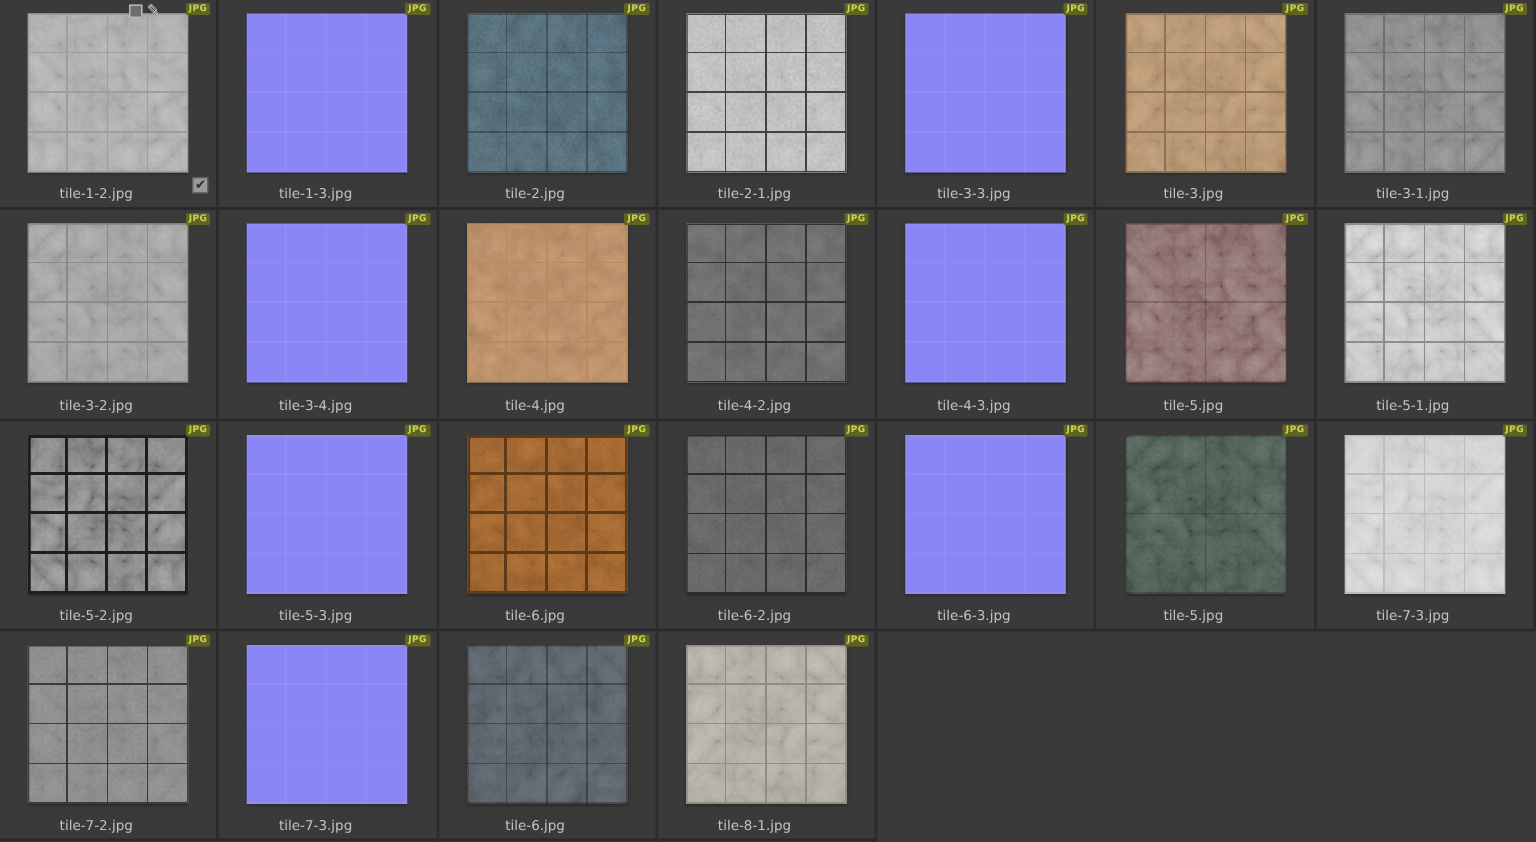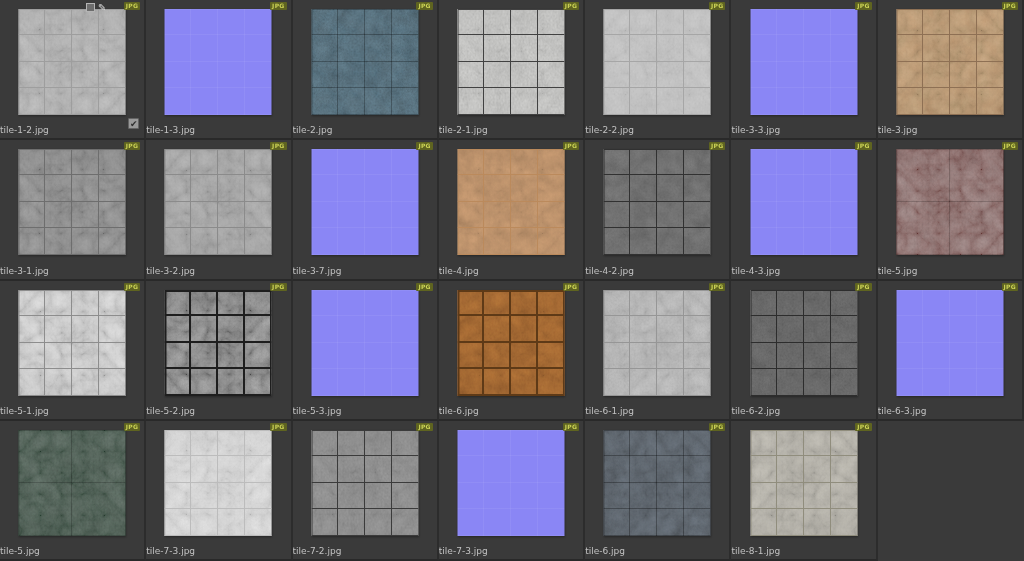--- a/index.html
+++ b/index.html
@@ -6,21 +6,21 @@
     font-family:"DejaVu Sans","Liberation Sans",sans-serif;overflow:hidden}
   .grid{display:grid;width:1024px;height:561px;
     grid-template-columns:repeat(7,1fr);grid-template-rows:repeat(4,1fr);background:#3a3a3a}
   .cell{position:relative;box-sizing:border-box;border-right:2px solid #2c2c2c;border-bottom:2px solid #292929;background:#3a3a3a}
   .thumb{position:absolute;left:50%;top:9px;transform:translateX(-50%);width:107px;height:106px;
     isolation:isolate;overflow:hidden;box-shadow:0 1px 2px rgba(0,0,0,.35)}
   .tex{position:absolute;left:0;top:0;width:100%;height:100%;transform-origin:center}
   .grout{position:absolute;left:0;top:0;right:0;bottom:0}
   .badge{position:absolute;top:2px;right:4px;background:#5f6420;color:#ccd356;
     font-size:6px;line-height:8px;padding:0 2px;border-radius:1px;font-weight:bold;letter-spacing:.3px}
-  .fname{position:absolute;left:0;right:16px;bottom:3px;text-align:left;font-size:9px;color:#c2c2c2;
+  .fname{position:absolute;left:0;right:16px;bottom:3px;text-align:center;font-size:9px;color:#c2c2c2;
     white-space:nowrap;overflow:hidden}
   .hovericons{position:absolute;top:1px;left:86px;display:flex;gap:3px;align-items:center;height:12px}
   .icon-square{width:7px;height:7px;border:1px solid #b5b5b5;background:#6d6d6d;box-sizing:content-box}
   .icon-pencil{color:#d8d8d8;font-size:10px;line-height:11px}
   .checkbox{position:absolute;right:5px;bottom:9px;width:11px;height:11px;background:#9a9a9a;
     border:1px solid #646464;border-radius:1px;color:#2e2e2e;font-size:9px;line-height:11px;
     text-align:center;box-sizing:border-box}
 </style>
 </head>
 <body>
@@ -103,33 +103,20 @@
         </svg>
         <svg class="tex" style="mix-blend-mode: multiply; opacity: 0.15;">
           <rect width="100%" height="100%" filter="url(#f-marble)"></rect>
         </svg>
         <div class="grout" style="background-image: repeating-linear-gradient(to right, transparent 0px, transparent calc(25% - 1px), rgb(65, 65, 65) calc(25% - 1px), rgb(65, 65, 65) 25%), repeating-linear-gradient(transparent 0px, transparent calc(25% - 1px), rgb(65, 65, 65) calc(25% - 1px), rgb(65, 65, 65) 25%); box-shadow: rgb(65, 65, 65) 1px 1px 0px 0px inset;"></div>
       </div>
       <span class="badge">JPG</span>
       <div class="fname">tile-2-1.jpg</div>
     </div>
     <div class="cell">
-      <div class="thumb" style="background: rgb(208, 208, 208);">
-        <svg class="tex" style="mix-blend-mode: multiply; opacity: 0.15; transform: rotate(90deg);">
-          <rect width="100%" height="100%" filter="url(#f-fine)"></rect>
-        </svg>
-        <svg class="tex" style="mix-blend-mode: multiply; opacity: 0.12; transform: rotate(180deg);">
-          <rect width="100%" height="100%" filter="url(#f-marble)"></rect>
-        </svg>
-        <div class="grout" style="background-image: repeating-linear-gradient(to right, transparent 0px, transparent calc(25% - 1px), rgb(166, 166, 166) calc(25% - 1px), rgb(166, 166, 166) 25%), repeating-linear-gradient(transparent 0px, transparent calc(25% - 1px), rgb(166, 166, 166) calc(25% - 1px), rgb(166, 166, 166) 25%); box-shadow: rgb(166, 166, 166) 1px 1px 0px 0px inset;"></div>
-      </div>
-      <span class="badge">JPG</span>
-      <div class="fname">tile-2-2.jpg</div>
-    </div>
-    <div class="cell">
       <div class="thumb" style="background: rgb(138, 134, 245);">
         <div class="grout" style="background-image: repeating-linear-gradient(to right, transparent 0px, transparent calc(25% - 1px), rgba(255, 255, 255, 0.06) calc(25% - 1px), rgba(255, 255, 255, 0.06) 25%), repeating-linear-gradient(transparent 0px, transparent calc(25% - 1px), rgba(255, 255, 255, 0.06) calc(25% - 1px), rgba(255, 255, 255, 0.06) 25%); box-shadow: rgba(255, 255, 255, 0.06) 1px 1px 0px 0px inset;"></div>
       </div>
       <span class="badge">JPG</span>
       <div class="fname">tile-3-3.jpg</div>
     </div>
     <div class="cell">
       <div class="thumb" style="background: rgb(199, 160, 120);">
         <svg class="tex" style="mix-blend-mode: multiply; opacity: 0.3; transform: scaleY(-1);">
           <rect width="100%" height="100%" filter="url(#f-marble)"></rect>
@@ -169,21 +156,21 @@
         <div class="grout" style="background-image: repeating-linear-gradient(to right, transparent 0px, transparent calc(25% - 1px), rgb(139, 139, 139) calc(25% - 1px), rgb(139, 139, 139) 25%), repeating-linear-gradient(transparent 0px, transparent calc(25% - 1px), rgb(139, 139, 139) calc(25% - 1px), rgb(139, 139, 139) 25%); box-shadow: rgb(139, 139, 139) 1px 1px 0px 0px inset;"></div>
       </div>
       <span class="badge">JPG</span>
       <div class="fname">tile-3-2.jpg</div>
     </div>
     <div class="cell">
       <div class="thumb" style="background: rgb(138, 134, 245);">
         <div class="grout" style="background-image: repeating-linear-gradient(to right, transparent 0px, transparent calc(25% - 1px), rgba(255, 255, 255, 0.06) calc(25% - 1px), rgba(255, 255, 255, 0.06) 25%), repeating-linear-gradient(transparent 0px, transparent calc(25% - 1px), rgba(255, 255, 255, 0.06) calc(25% - 1px), rgba(255, 255, 255, 0.06) 25%); box-shadow: rgba(255, 255, 255, 0.06) 1px 1px 0px 0px inset;"></div>
       </div>
       <span class="badge">JPG</span>
-      <div class="fname">tile-3-7.jpg</div>
+      <div class="fname">tile-3-4.jpg</div>
     </div>
     <div class="cell">
       <div class="thumb" style="background: rgb(220, 170, 125);">
         <svg class="tex" style="mix-blend-mode: multiply; opacity: 0.3; transform: rotate(90deg) scaleX(-1);">
           <rect width="100%" height="100%" filter="url(#f-mottle)"></rect>
         </svg>
         <svg class="tex" style="mix-blend-mode: multiply; opacity: 0.18;">
           <rect width="100%" height="100%" filter="url(#f-marble)"></rect>
         </svg>
         <svg class="tex" style="mix-blend-mode: multiply; opacity: 0.1; transform: rotate(90deg);">
@@ -274,33 +261,20 @@
         <svg class="tex" style="mix-blend-mode: multiply; opacity: 0.2; transform: rotate(180deg);">
           <rect width="100%" height="100%" filter="url(#f-marble)"></rect>
         </svg>
         <svg class="tex" style="mix-blend-mode: overlay; opacity: 0.15; transform: rotate(270deg);">
           <rect width="100%" height="100%" filter="url(#f-fine)"></rect>
         </svg>
         <div class="grout" style="background-image: repeating-linear-gradient(to right, transparent 0px, transparent calc(25% - 2px), rgb(94, 58, 23) calc(25% - 2px), rgb(94, 58, 23) 25%), repeating-linear-gradient(transparent 0px, transparent calc(25% - 2px), rgb(94, 58, 23) calc(25% - 2px), rgb(94, 58, 23) 25%); box-shadow: rgb(94, 58, 23) 2px 2px 0px 0px inset;"></div>
       </div>
       <span class="badge">JPG</span>
       <div class="fname">tile-6.jpg</div>
-    </div>
-    <div class="cell">
-      <div class="thumb" style="background: rgb(200, 200, 200);">
-        <svg class="tex" style="mix-blend-mode: multiply; opacity: 0.22; transform: rotate(270deg);">
-          <rect width="100%" height="100%" filter="url(#f-marble)"></rect>
-        </svg>
-        <svg class="tex" style="mix-blend-mode: multiply; opacity: 0.15; transform: scaleX(-1);">
-          <rect width="100%" height="100%" filter="url(#f-fine)"></rect>
-        </svg>
-        <div class="grout" style="background-image: repeating-linear-gradient(to right, transparent 0px, transparent calc(25% - 1px), rgb(150, 150, 150) calc(25% - 1px), rgb(150, 150, 150) 25%), repeating-linear-gradient(transparent 0px, transparent calc(25% - 1px), rgb(150, 150, 150) calc(25% - 1px), rgb(150, 150, 150) 25%); box-shadow: rgb(150, 150, 150) 1px 1px 0px 0px inset;"></div>
-      </div>
-      <span class="badge">JPG</span>
-      <div class="fname">tile-6-1.jpg</div>
     </div>
     <div class="cell">
       <div class="thumb" style="background: rgb(110, 110, 110);">
         <svg class="tex" style="mix-blend-mode: multiply; opacity: 0.35; transform: scaleY(-1);">
           <rect width="100%" height="100%" filter="url(#f-fine)"></rect>
         </svg>
         <svg class="tex" style="mix-blend-mode: multiply; opacity: 0.3; transform: rotate(90deg) scaleX(-1);">
           <rect width="100%" height="100%" filter="url(#f-mottle)"></rect>
         </svg>
         <svg class="tex" style="mix-blend-mode: screen; opacity: 0.1;">

